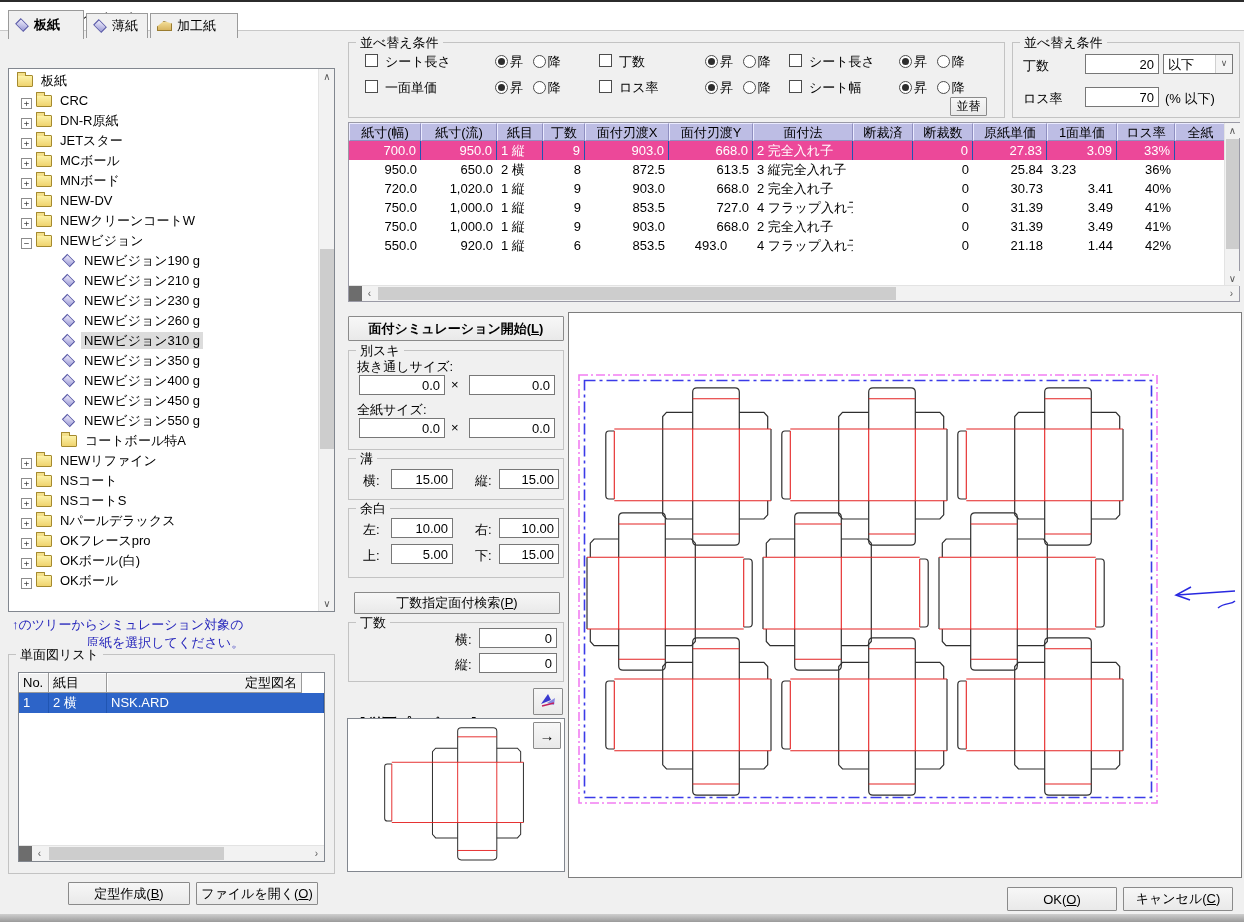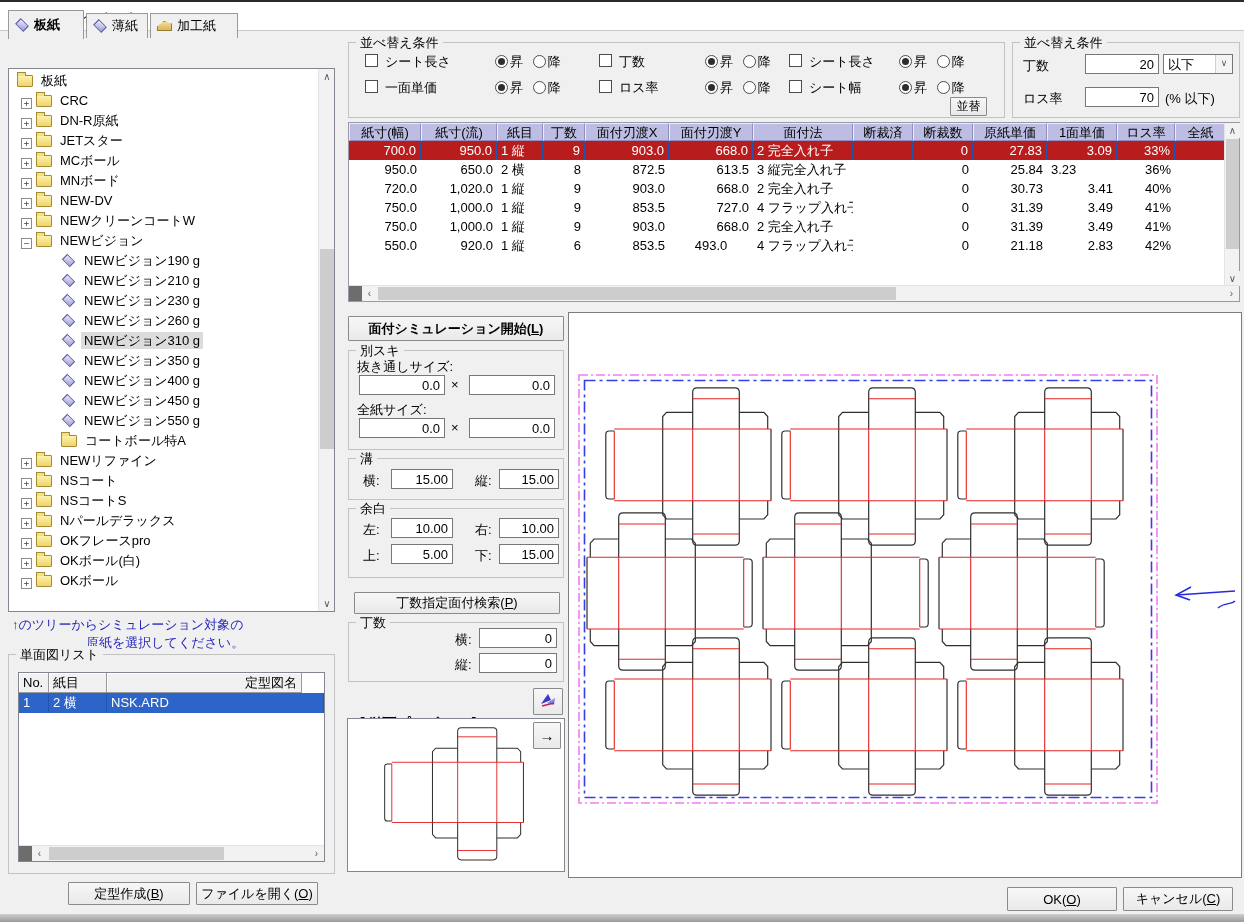--- a/index.html
+++ b/index.html
@@ -52,21 +52,21 @@
   .rdo.on::after { content:""; display:block; width:7px; height:7px; margin:2px; border-radius:50%; background:#2d2d2d; }
   .slabel { position:absolute; font-size:13px; white-space:nowrap; }
 
   .win-btn { position:absolute; background:linear-gradient(#f7f7f7,#e9e9e9); border:1px solid #8a8a8a; border-radius:1px; font-family:inherit; font-size:13px; text-align:center; cursor:default; }
   .tbx { position:absolute; background:#fff; border:1px solid #777; font-family:inherit; font-size:13px; text-align:right; padding:0 4px; }
 
   
   #rtable { left:348px; top:122px; width:892px; height:180px; background:#fff; border:1px solid #9a9aa6; }
   .th { position:absolute; top:0; height:18px; line-height:17px; background:#bdbde4; border-top:1px solid #eaeaff; border-left:1px solid #eaeaff; border-right:1px solid #8f8fc0; border-bottom:1px solid #8f8fc0; font-size:13px; text-align:center; overflow:hidden; white-space:nowrap; }
   .tr { position:absolute; left:0; height:19px; width:877px; }
-  .tr.sel { background:#b91c1c; color:#fff; }
+  .tr.sel { background:#ec4899; color:#fff; }
   .td { position:absolute; top:0; height:19px; line-height:19px; font-size:13px; overflow:hidden; white-space:nowrap; padding:0 4px; }
   .tr.sel .td { border-right:1px solid #2055b2; }
 
   
   .combo { position:absolute; background:#fff; border:1px solid #777; }
   .combo .val { position:absolute; left:4px; top:1px; font-size:13px; }
   .combo .drop { position:absolute; right:0; top:0; bottom:0; width:17px; background:#f4f4f4; border-left:1px solid #d0d0d0; color:#555; text-align:center; font-size:9px; line-height:17px; }
 
   
   #slist { left:18px; top:672px; width:307px; height:190px; }
@@ -313,21 +313,21 @@
         <div class="td" style="left:0px;width:72px;text-align:right;">550.0</div>
         <div class="td" style="left:72px;width:76px;text-align:right;">920.0</div>
         <div class="td" style="left:148px;width:46px;text-align:left;">1 縦</div>
         <div class="td" style="left:194px;width:42px;text-align:right;">6</div>
         <div class="td" style="left:236px;width:84px;text-align:right;">853.5</div>
         <div class="td" style="left:320px;width:84px;text-align:center;">493.0</div>
         <div class="td" style="left:404px;width:100px;text-align:left;">4 フラップ入れ子</div>
         <div class="td" style="left:504px;width:60px;text-align:left;"></div>
         <div class="td" style="left:564px;width:60px;text-align:right;">0</div>
         <div class="td" style="left:624px;width:74px;text-align:right;">21.18</div>
-        <div class="td" style="left:698px;width:70px;text-align:right;">2.83</div>
+        <div class="td" style="left:698px;width:70px;text-align:right;">1.44</div>
         <div class="td" style="left:768px;width:58px;text-align:right;">42%</div>
         <div class="td" style="left:826px;width:51px;text-align:left;"></div>
       </div>
     </div>
   <div class="sbv" style="right:0;top:0;width:15px;height:163px;">
     <div class="sbbtn" style="top:0;left:0;width:15px;height:15px;">∧</div>
     <div class="sbthumb" style="top:16px;left:1px;width:13px;height:110px;"></div>
     <div class="sbbtn" style="bottom:0;left:0;width:15px;height:15px;">∨</div>
   </div>
   <div class="sbh" style="left:0;bottom:0;width:100%;height:16px;">

